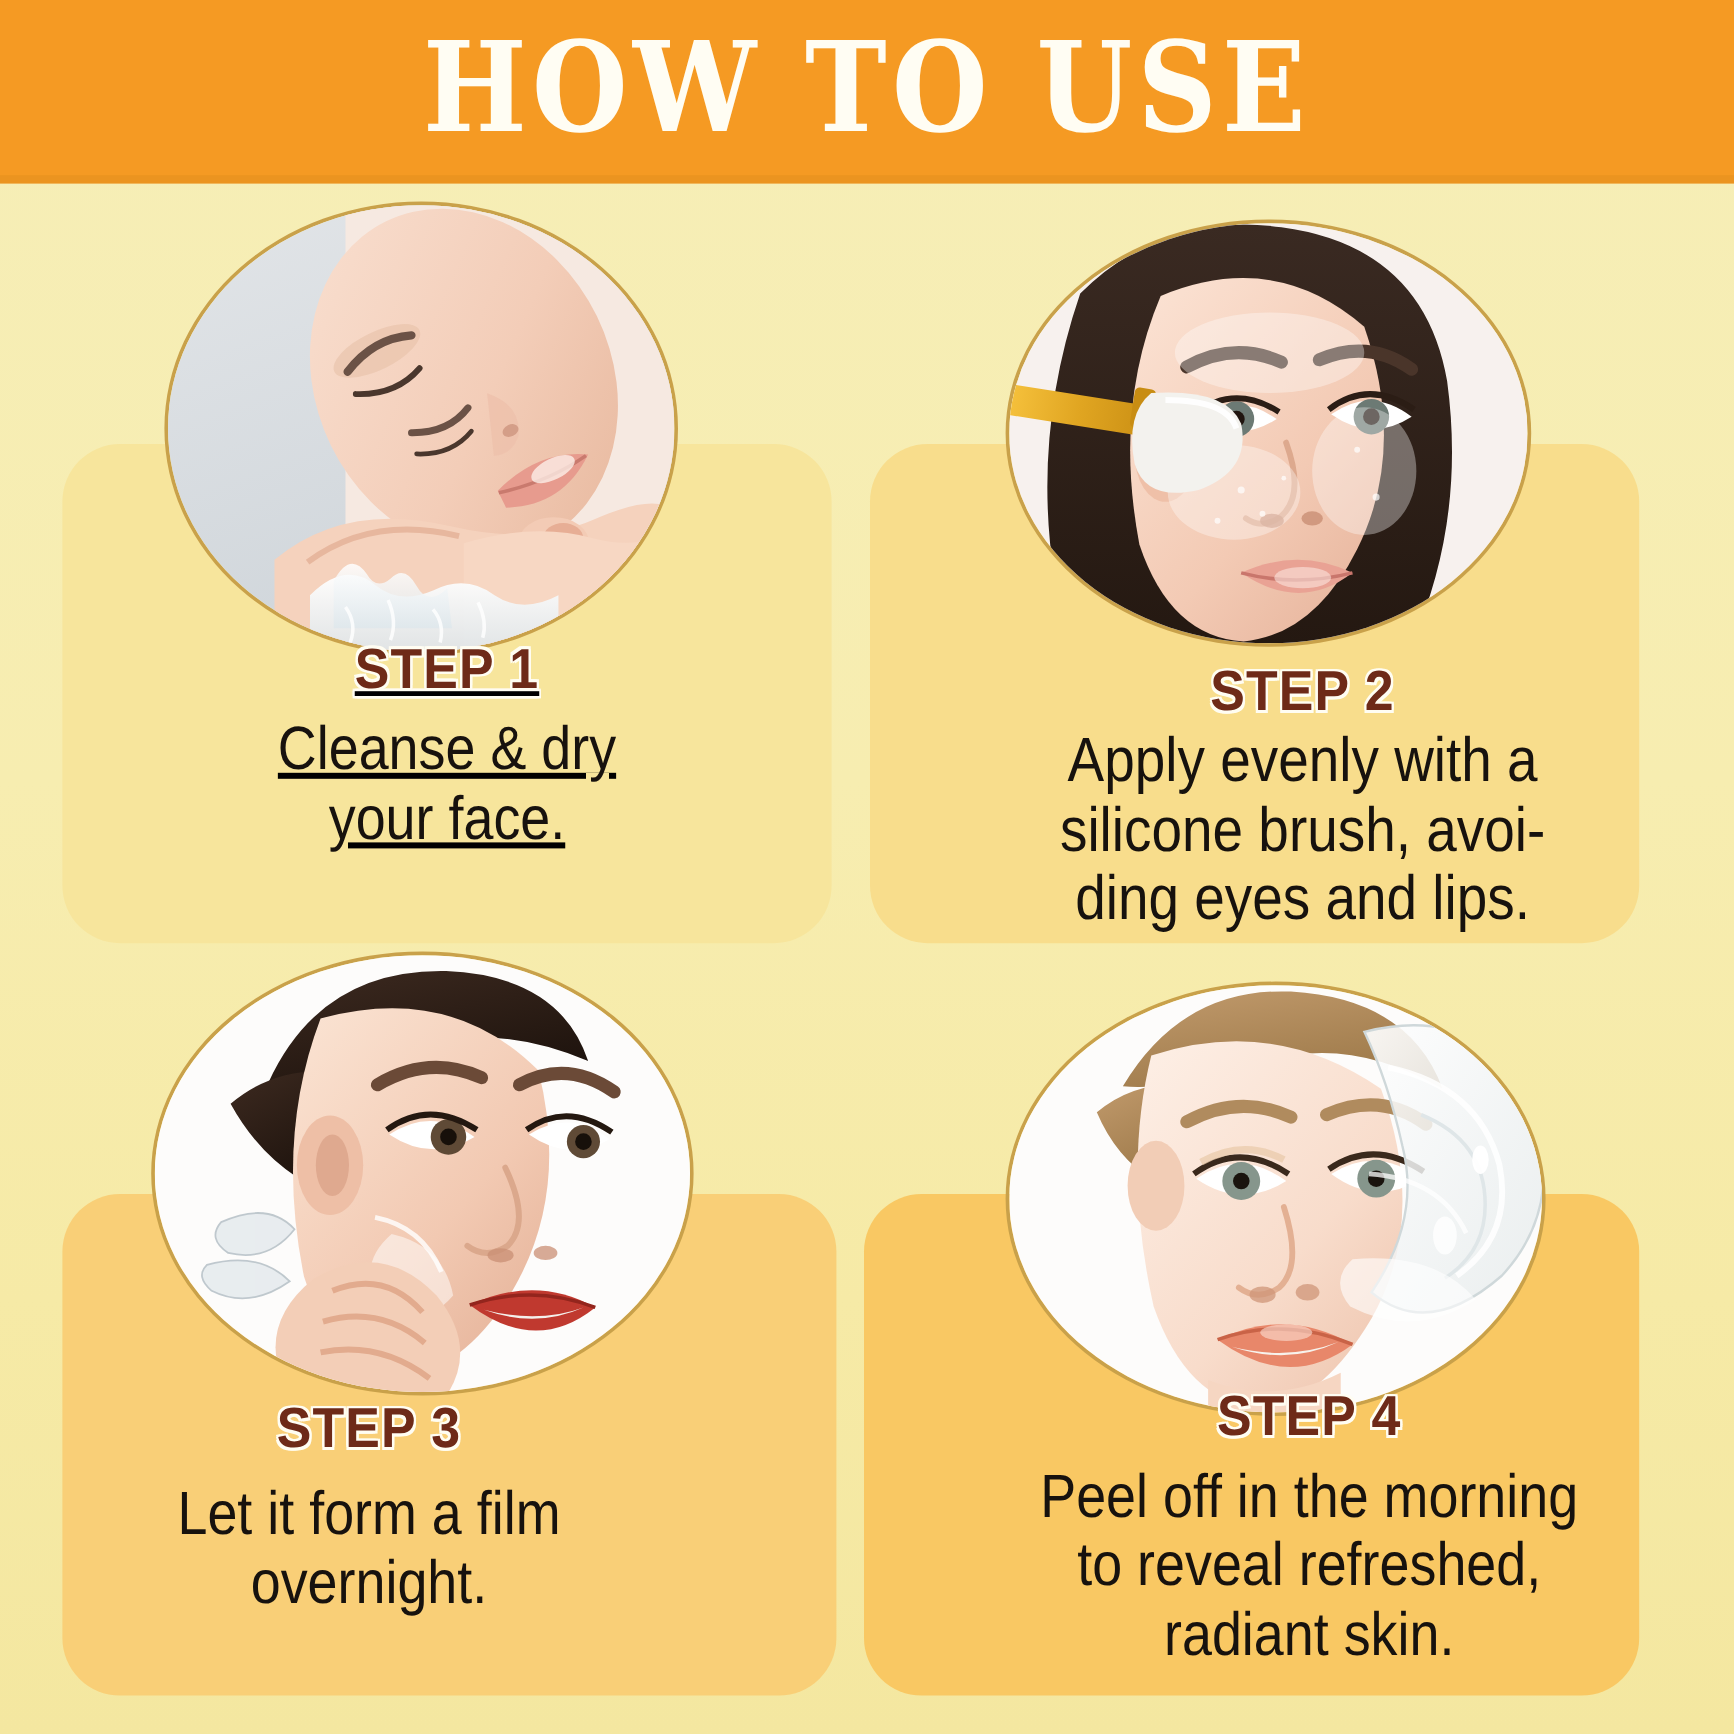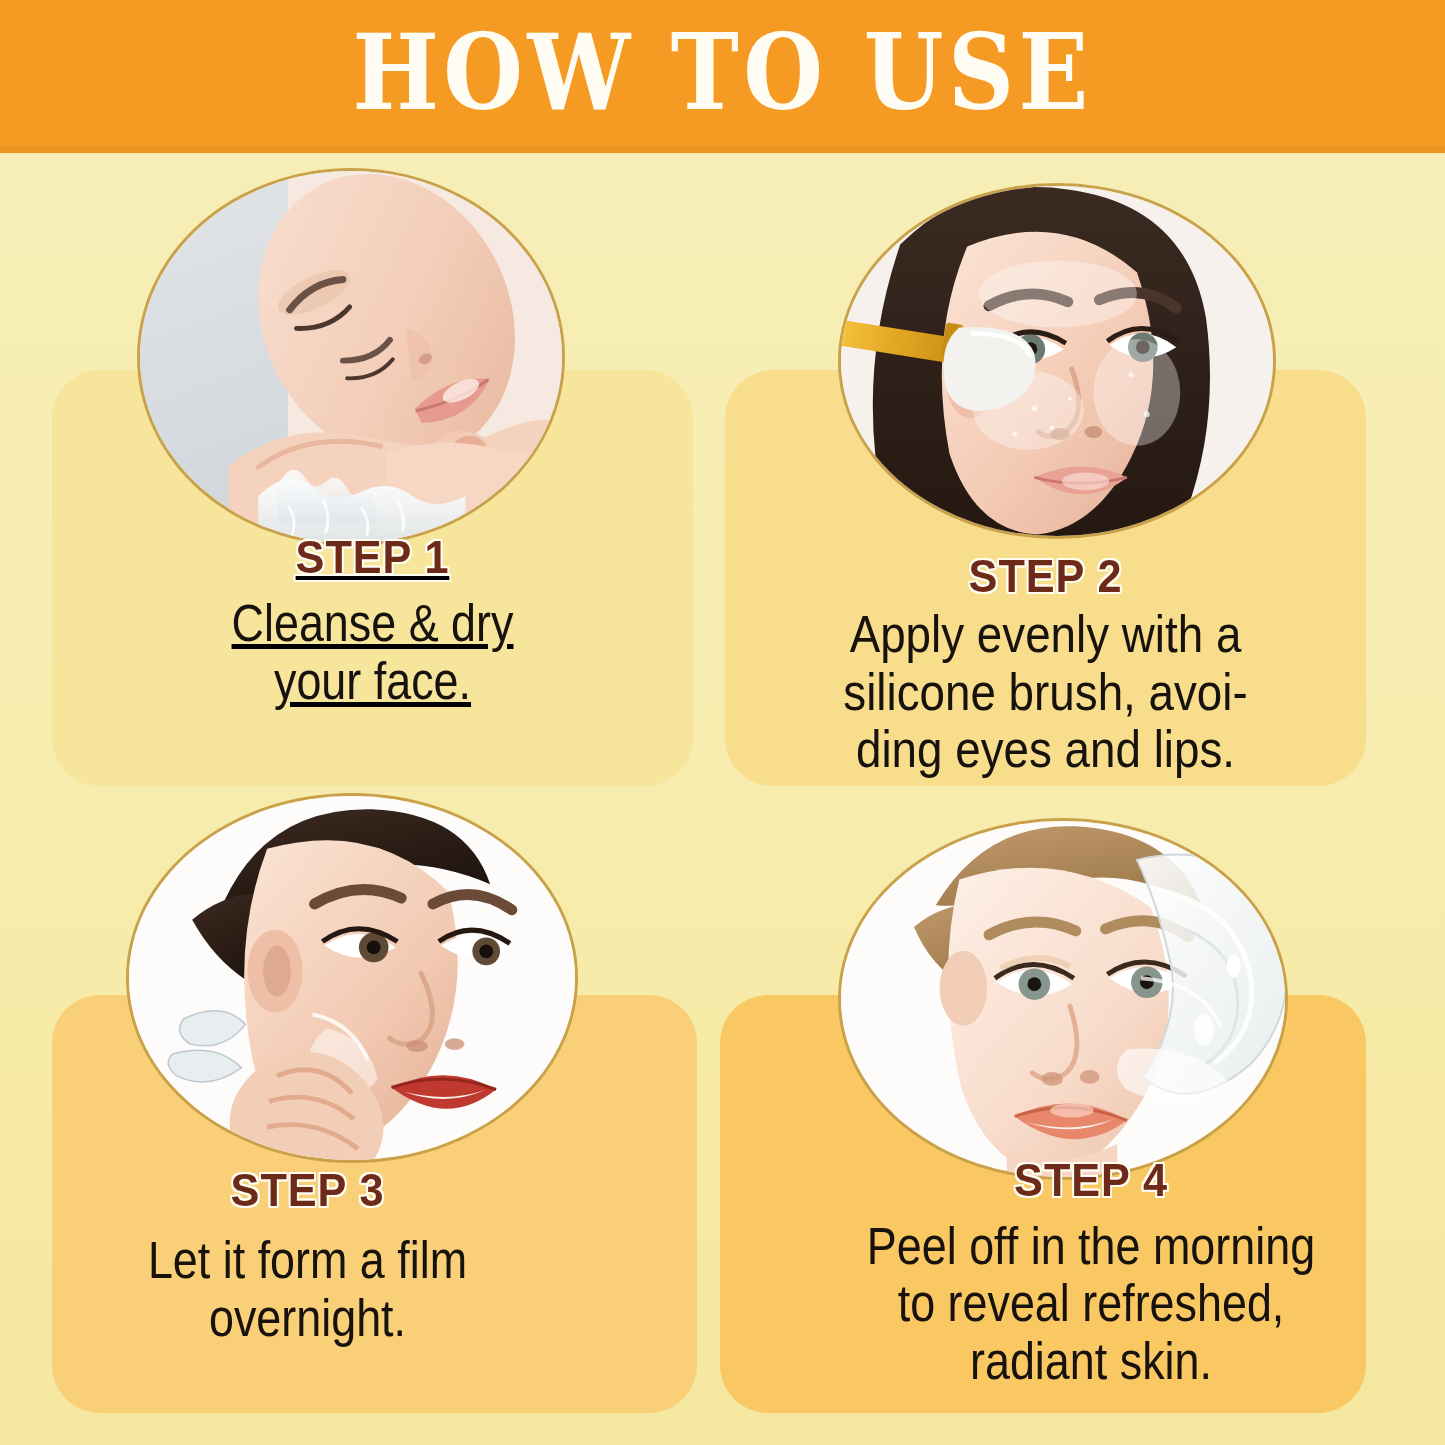--- a/index.html
+++ b/index.html
@@ -59,21 +59,21 @@
   #card-2 { left: 725px; top: 370px;  width: 641px; height: 416px; background: #f8dd8c; }
   #card-3 { left: 52px;  top: 995px;  width: 645px; height: 418px; background: #f9cf77; }
   #card-4 { left: 720px; top: 995px;  width: 646px; height: 418px; background: #f9c863; }
 
   
   .step-block {
     position: absolute;
     text-align: center;
   }
   #step-block-1 { left: 52px;  top: 532px;  width: 641px; text-decoration: underline; }
-  #step-block-2 { left: 725px; top: 551px;  width: 641px; }
+  #step-block-2 { left: 725px; top: 551px;  width: 641px; padding-left: 40px; }
   #step-block-3 { left: 52px;  top: 1165px; width: 511px; }
   #step-block-4 { left: 720px; top: 1155px; width: 646px; padding-left: 48px; }
 
   .step-label {
     font-family: "Liberation Sans", sans-serif;
     font-weight: bold;
     font-size: 47px;
     letter-spacing: 1px;
     color: #6e2a18;
     transform: scaleX(0.92);

